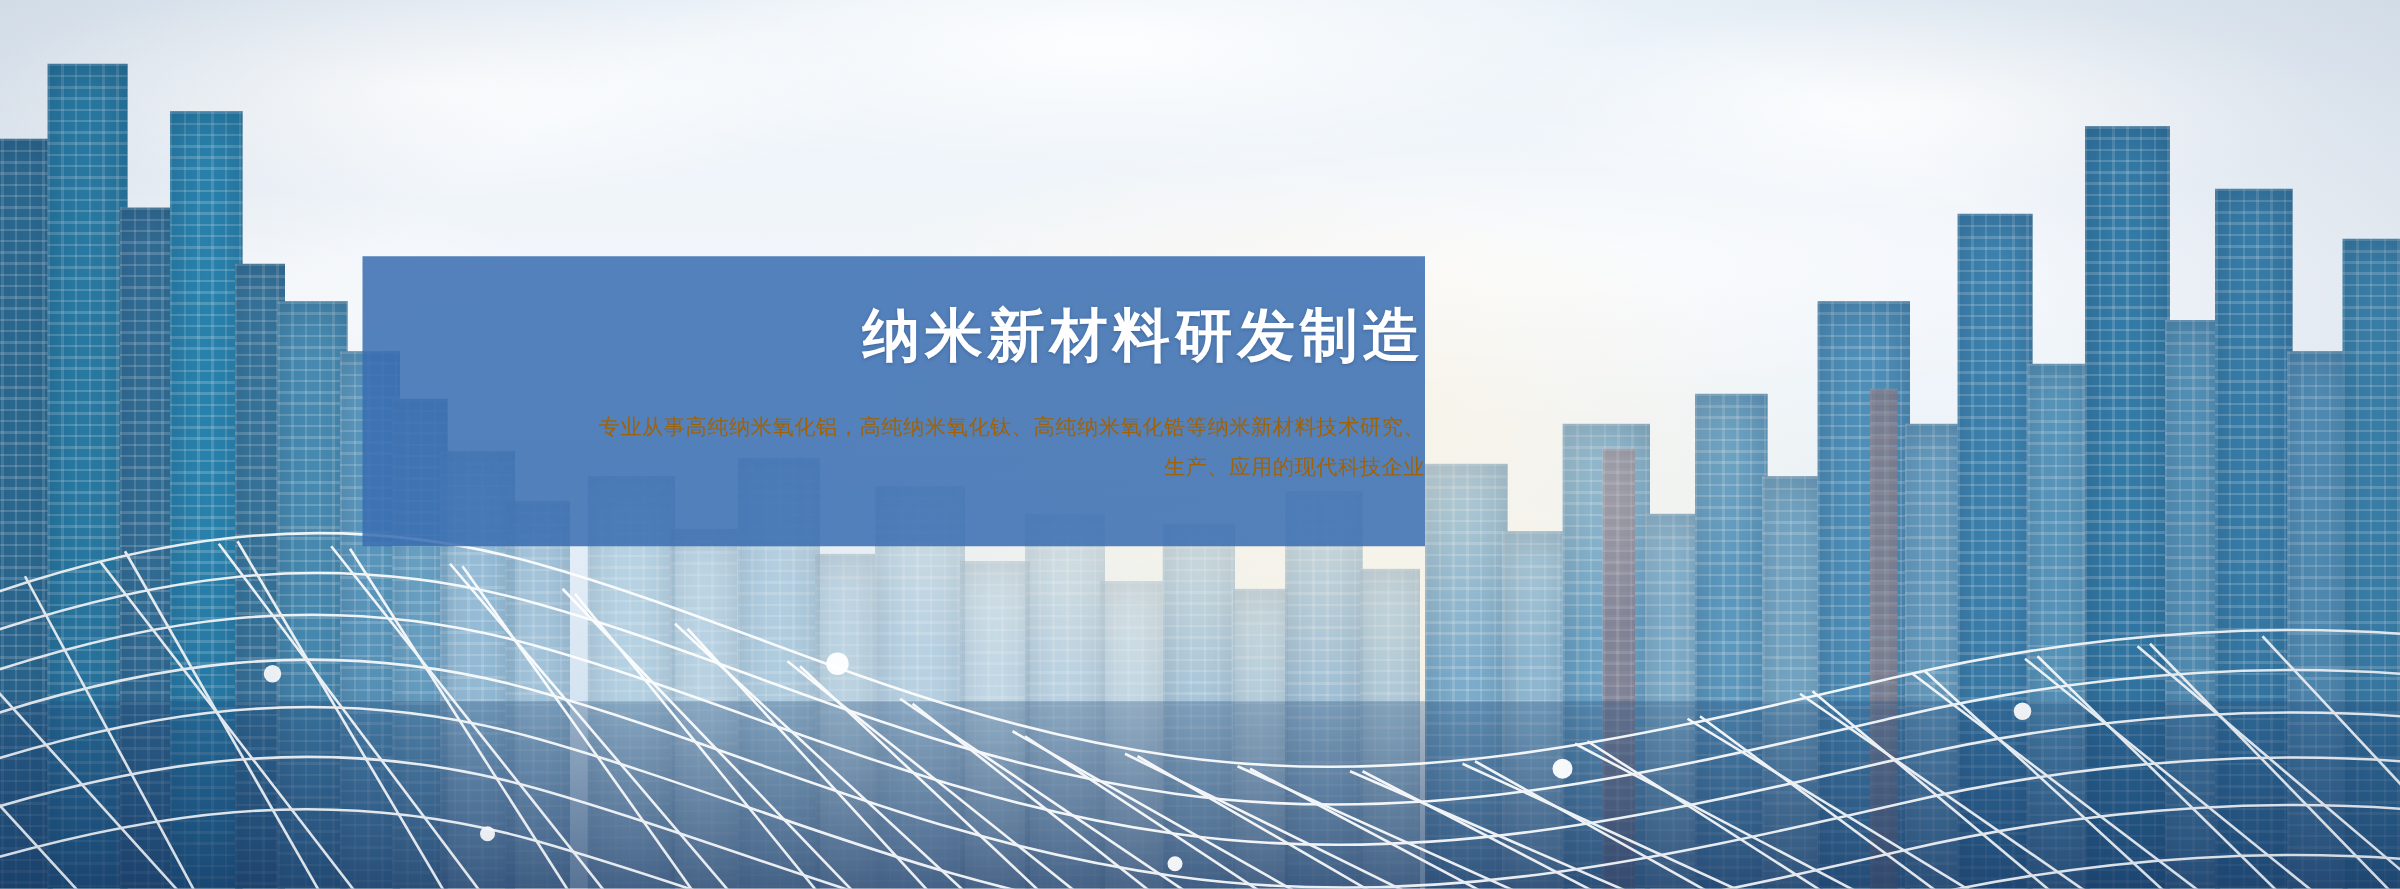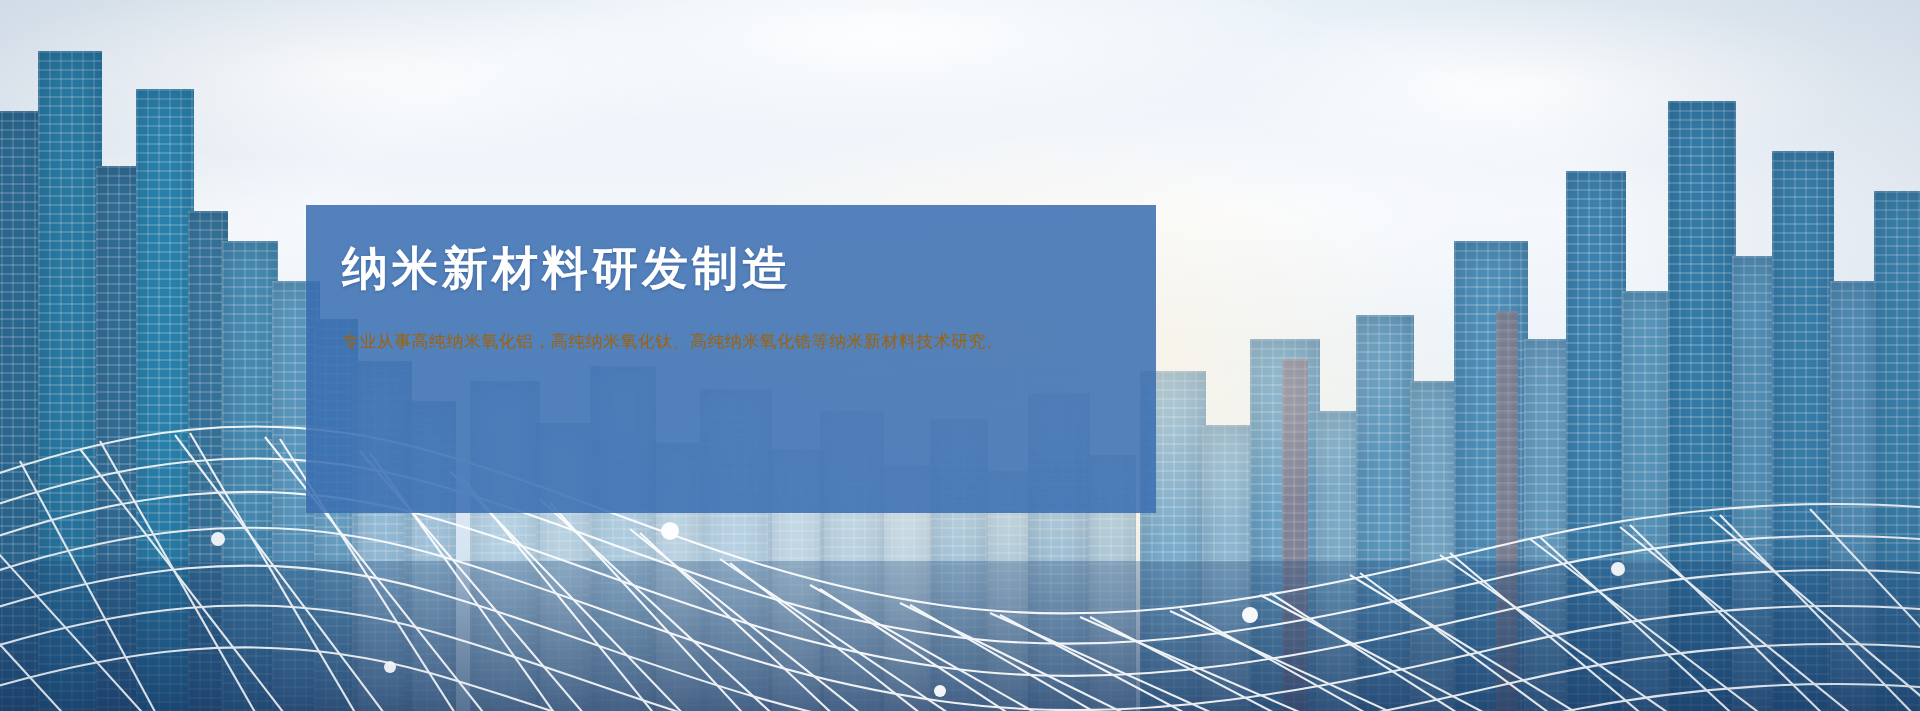--- a/index.html
+++ b/index.html
@@ -93,27 +93,28 @@
   .vig {
     position: absolute;
     inset: 0;
     background: radial-gradient(ellipse 1250px 620px at 50% 45%, rgba(0,0,0,0) 55%, rgba(30,60,100,0.14) 100%);
     pointer-events: none;
   }
 
   
   .panel {
     position: absolute;
-    left: 306px;
+    left: 290px;
     top: 205px;
     width: 850px;
-    height: 308px;
+    height: 232px;
     background: rgba(57,110,177,0.86);
     box-sizing: border-box;
     padding: 36px 0 0 36px;
+    text-align: right;
   }
   .headline {
     color: #ffffff;
     font-size: 46px;
     font-weight: 700;
     letter-spacing: 4px;
     line-height: 1.2;
     margin: 0 0 30px 0;
     white-space: nowrap;
     text-shadow: 0 1px 3px rgba(20,50,95,0.35);
@@ -251,15 +252,16 @@
       <circle cx="980" cy="300" r="6"></circle>
       <circle cx="430" cy="276" r="6"></circle>
     </g>
   </svg>
 
   <div class="vig"></div>
 
   <div class="panel">
     <h1 class="headline">纳米新材料研发制造</h1>
     <p class="subline">专业从事高纯纳米氧化铝，高纯纳米氧化钛、高纯纳米氧化锆等纳米新材料技术研究、</p>
+    <p class="subline">生产、应用的现代科技企业</p>
   </div>
 
 </div>
 
 </body></html>

